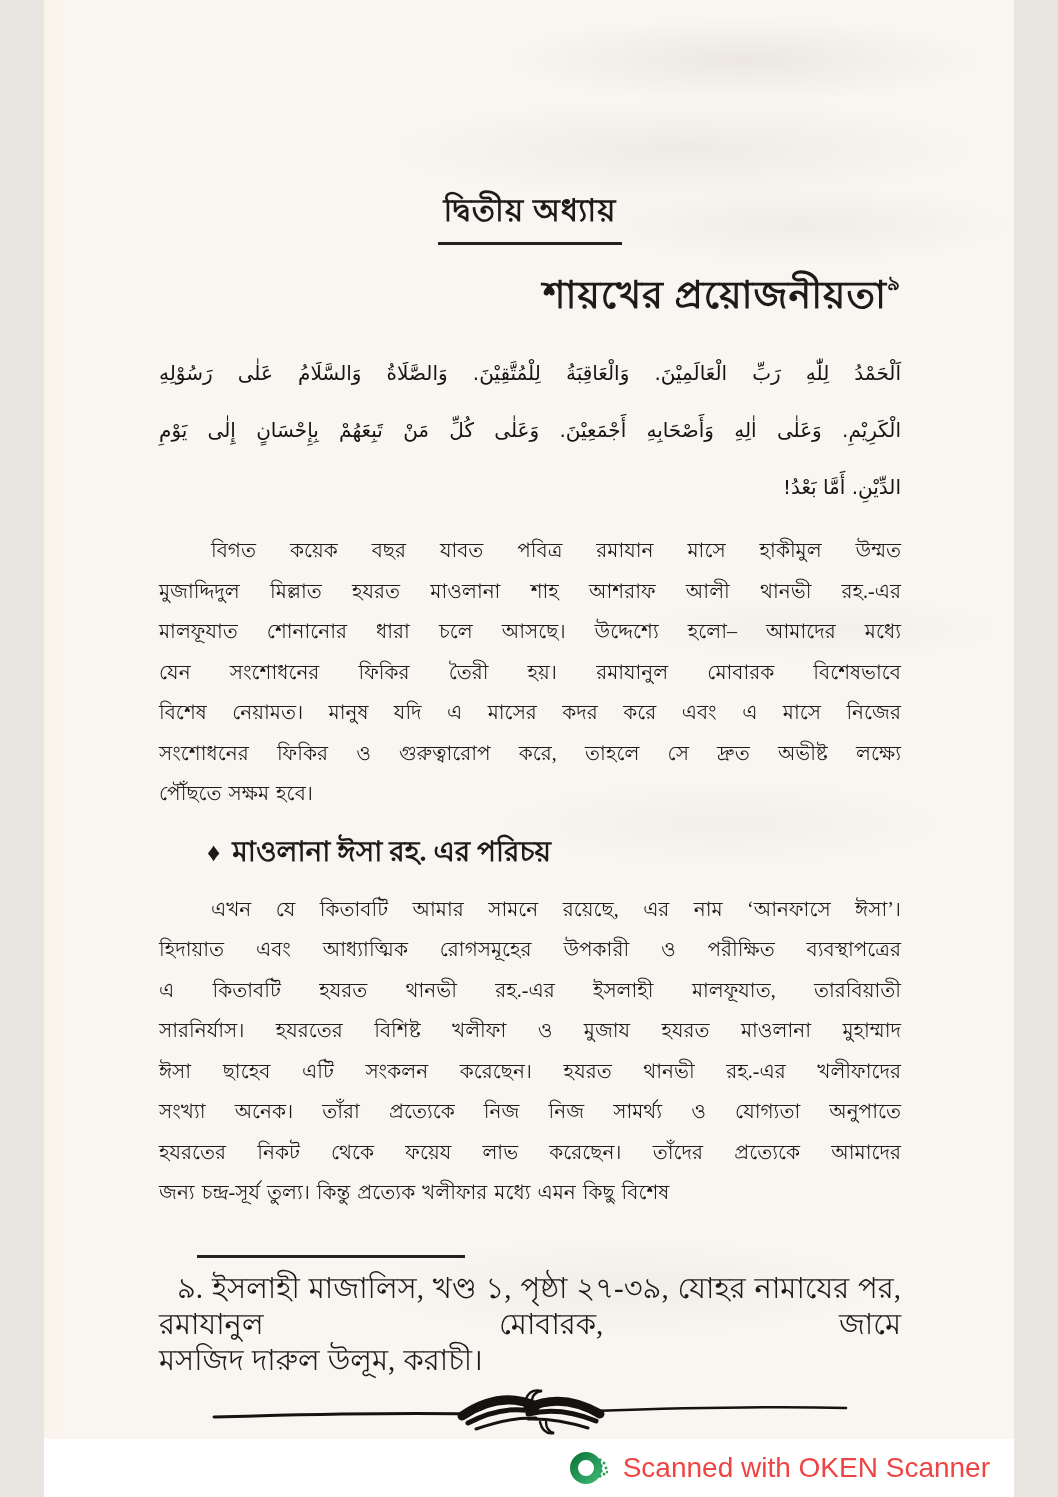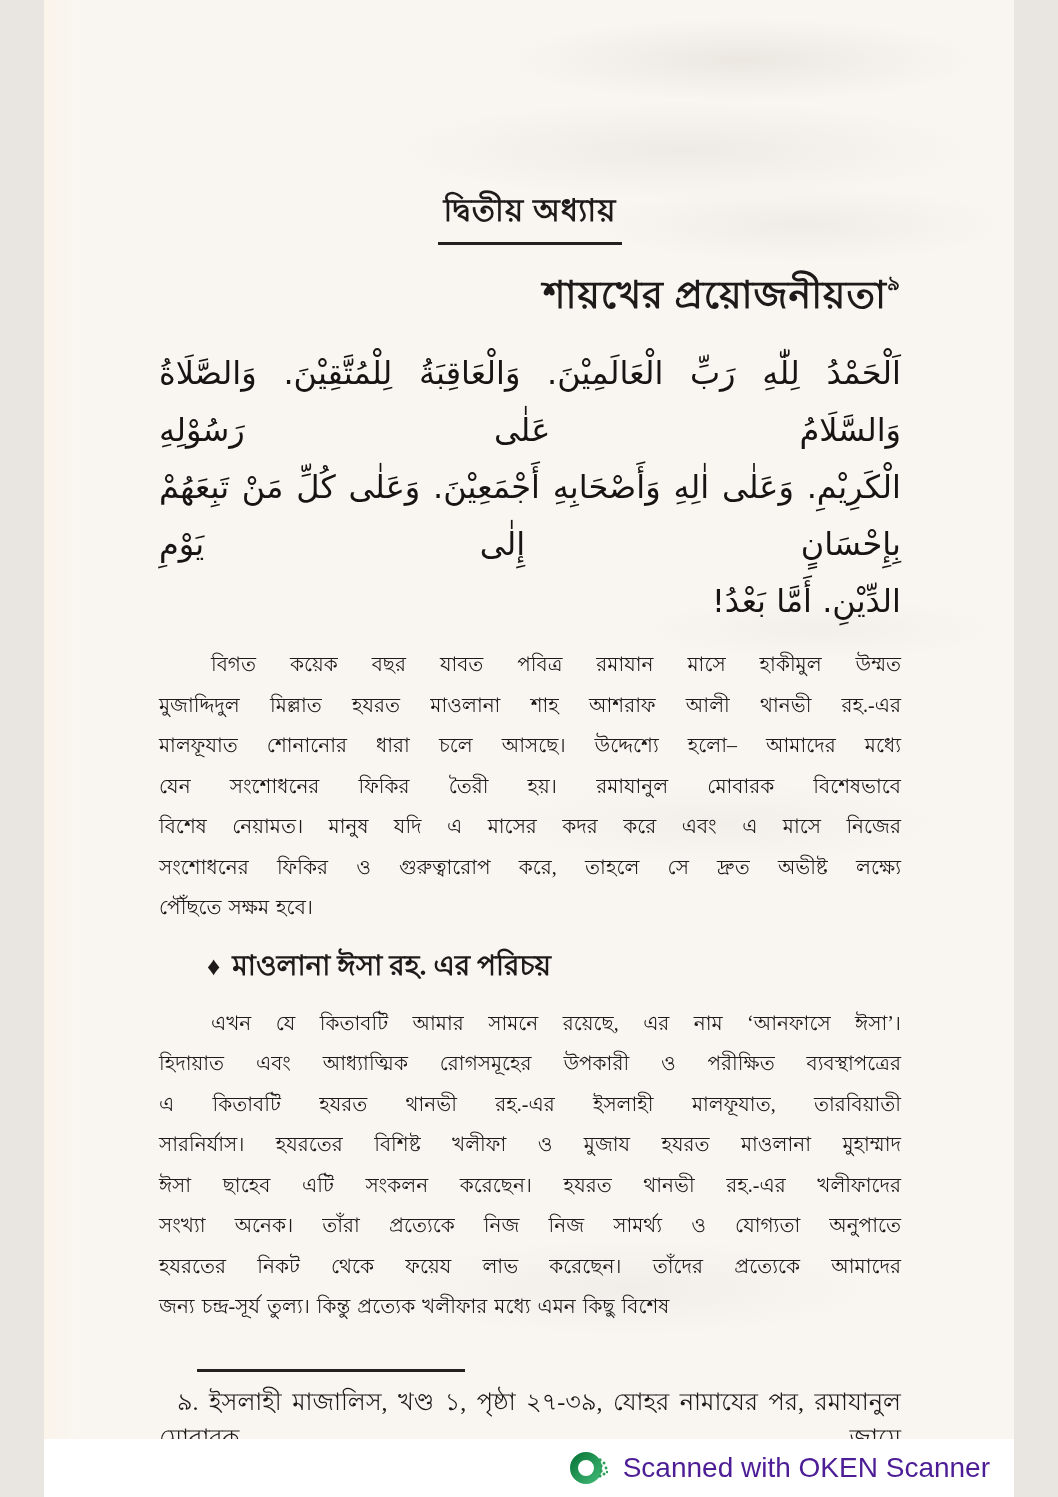--- a/index.html
+++ b/index.html
@@ -36,21 +36,21 @@
   .main-title{
     text-align:right;
     font-size:38px;font-weight:bold;
     margin-bottom:16px;
     letter-spacing:1px;
   }
   .main-title sup{font-size:20px;vertical-align:18px;}
   .arabic-block{
     direction:rtl;
     font-family:"DejaVu Sans",sans-serif;
-    font-size:32px;
+    font-size:20px;
     line-height:57px;
     margin-bottom:14px;
     color:#171513;
   }
   .arabic-block .line{text-align:justify;text-align-last:justify;}
   .arabic-block .line.last{text-align-last:right;}
   .body-para{
     font-size:20px;
     line-height:40.5px;
     word-spacing:2px;
@@ -65,21 +65,21 @@
   }
   .section-heading .bullet{font-size:26px;margin-right:12px;}
   .footnote-area{margin-top:42px;}
   .footnote-rule{
     width:268px;height:0;
     border-top:3px solid #242220;
     margin-left:38px;
     margin-bottom:12px;
   }
   .footnote{
-    font-size:24px;
+    font-size:29px;
     line-height:36px;
     word-spacing:1px;
   }
   .footnote .line{text-align:justify;text-align-last:justify;}
   .footnote .line.last{text-align-last:left;}
   .footnote .line:first-child{text-indent:18px;}
   .divider-wrap{
     text-align:center;
     margin-top:6px;
   }
@@ -88,21 +88,21 @@
     margin:16px 0 0 22px;
   }
   .scanner-bar{
     position:absolute;left:0;bottom:0;
     width:100%;height:58px;
     background:#ffffff;
     display:flex;align-items:center;justify-content:flex-end;
     gap:13px;
     padding-right:24px;box-sizing:border-box;
     font-family:"Liberation Sans","DejaVu Sans",sans-serif;
-    font-size:28px;color:#4c1d95;
+    font-size:28px;color:#ef4444;
   }
   .oken-logo{width:40px;height:40px;}
 </style>
 </head>
 <body>
 
 <div class="page">
   <div class="content">
 
     <div class="chapter-heading">

